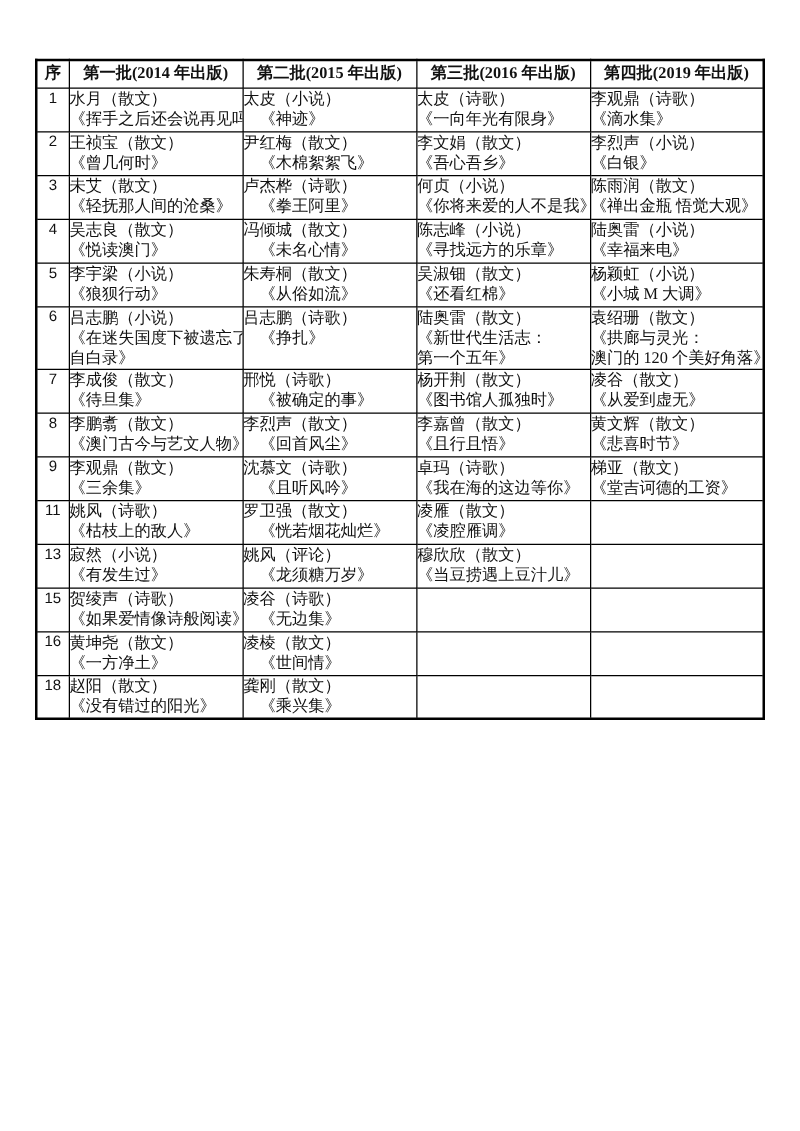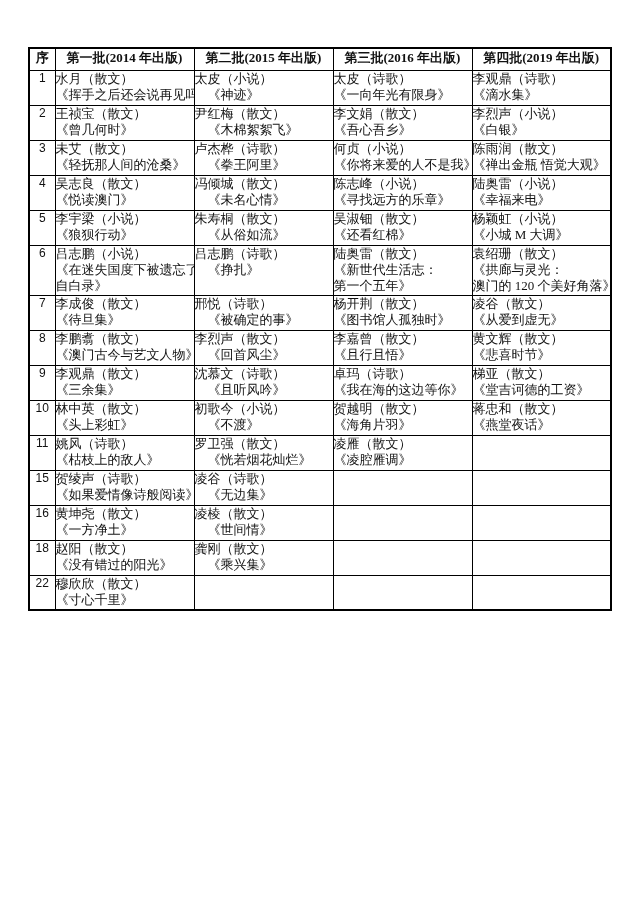--- a/index.html
+++ b/index.html
@@ -261,55 +261,52 @@
           <td class="cell">
             <div class="line">卓玛（诗歌）</div>
             <div class="line">《我在海的这边等你》</div>
           </td>
           <td class="cell">
             <div class="line">梯亚（散文）</div>
             <div class="line">《堂吉诃德的工资》</div>
           </td>
         </tr>
         <tr>
-          <td class="num">10</td>
-          <td class="cell">
-            <div class="line">林中英（散文）</div>
-            <div class="line">《头上彩虹》</div>
-          </td>
-          <td class="cell">
-            <div class="line">初歌今（小说）</div>
-            <div class="line">　《不渡》</div>
-          </td>
-          <td class="cell">
-            <div class="line">贺越明（散文）</div>
-            <div class="line">《海角片羽》</div>
-          </td>
-          <td class="cell">
-            <div class="line">蒋忠和（散文）</div>
-            <div class="line">《燕堂夜话》</div>
-          </td>
-        </tr>
-        <tr>
           <td class="num">11</td>
           <td class="cell">
             <div class="line">姚风（诗歌）</div>
             <div class="line">《枯枝上的敌人》</div>
           </td>
           <td class="cell">
             <div class="line">罗卫强（散文）</div>
             <div class="line">　《恍若烟花灿烂》</div>
           </td>
           <td class="cell">
             <div class="line">凌雁（散文）</div>
             <div class="line">《凌腔雁调》</div>
           </td>
           <td class="cell"></td>
         </tr>
         <tr>
+          <td class="num">13</td>
+          <td class="cell">
+            <div class="line">寂然（小说）</div>
+            <div class="line">《有发生过》</div>
+          </td>
+          <td class="cell">
+            <div class="line">姚风（评论）</div>
+            <div class="line">　《龙须糖万岁》</div>
+          </td>
+          <td class="cell">
+            <div class="line">穆欣欣（散文）</div>
+            <div class="line">《当豆捞遇上豆汁儿》</div>
+          </td>
+          <td class="cell"></td>
+        </tr>
+        <tr>
           <td class="num">15</td>
           <td class="cell">
             <div class="line">贺绫声（诗歌）</div>
             <div class="line">《如果爱情像诗般阅读》</div>
           </td>
           <td class="cell">
             <div class="line">凌谷（诗歌）</div>
             <div class="line">　《无边集》</div>
           </td>
           <td class="cell"></td>
@@ -331,28 +328,18 @@
         <tr>
           <td class="num">18</td>
           <td class="cell">
             <div class="line">赵阳（散文）</div>
             <div class="line">《没有错过的阳光》</div>
           </td>
           <td class="cell">
             <div class="line">龚刚（散文）</div>
             <div class="line">　《乘兴集》</div>
           </td>
-          <td class="cell"></td>
-          <td class="cell"></td>
-        </tr>
-        <tr>
-          <td class="num">22</td>
-          <td class="cell">
-            <div class="line">穆欣欣（散文）</div>
-            <div class="line">《寸心千里》</div>
-          </td>
-          <td class="cell"></td>
           <td class="cell"></td>
           <td class="cell"></td>
         </tr>
       </tbody>
   </table>
 </div>
 
 </body></html>

